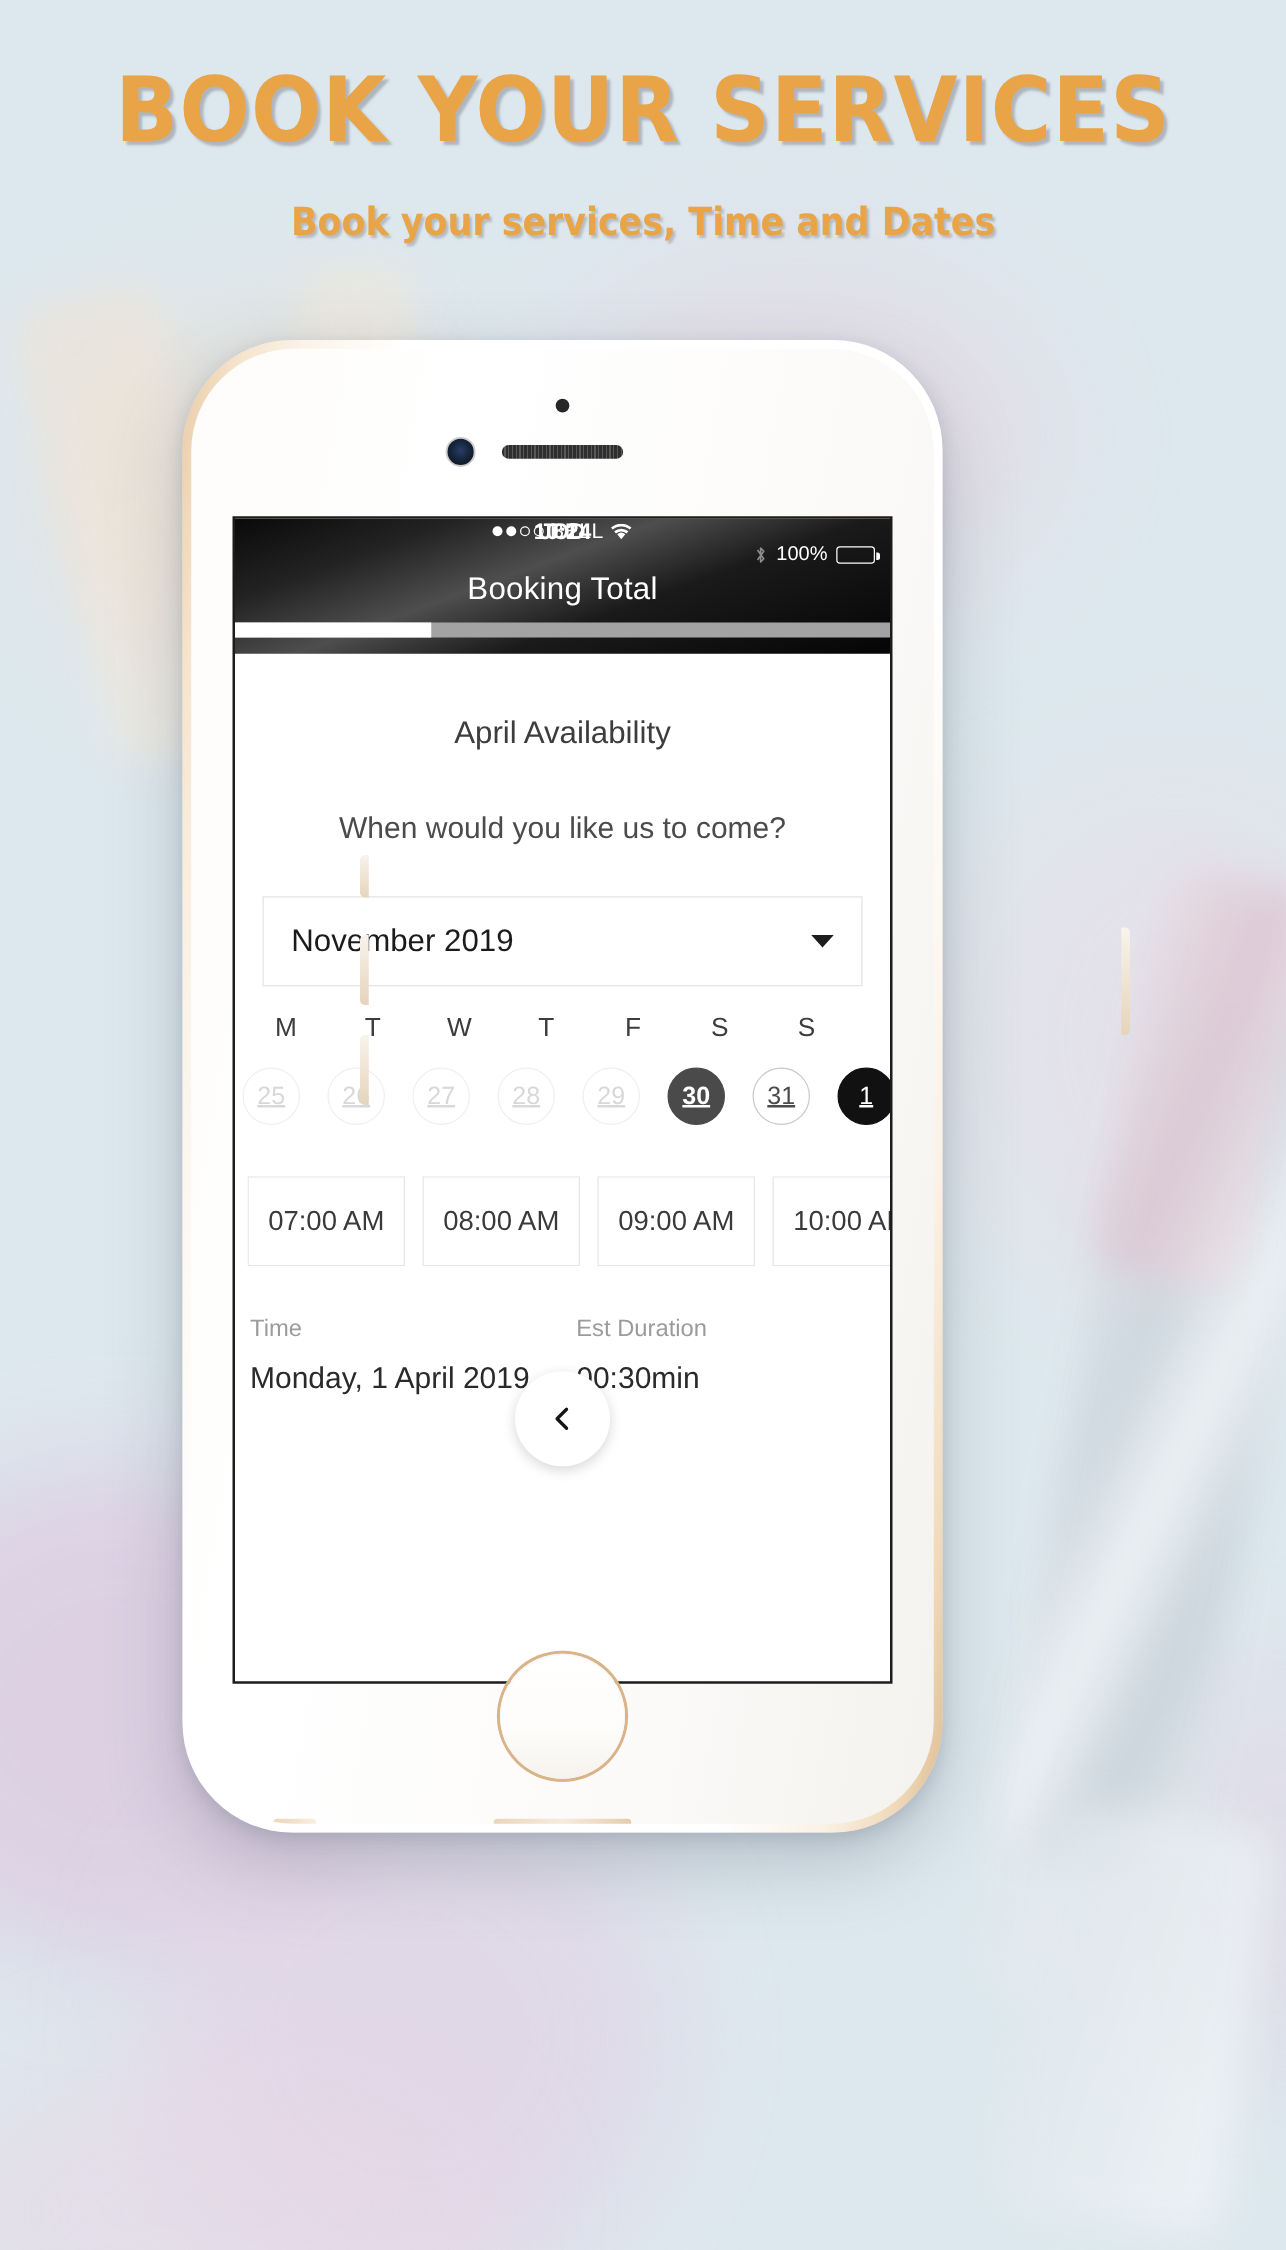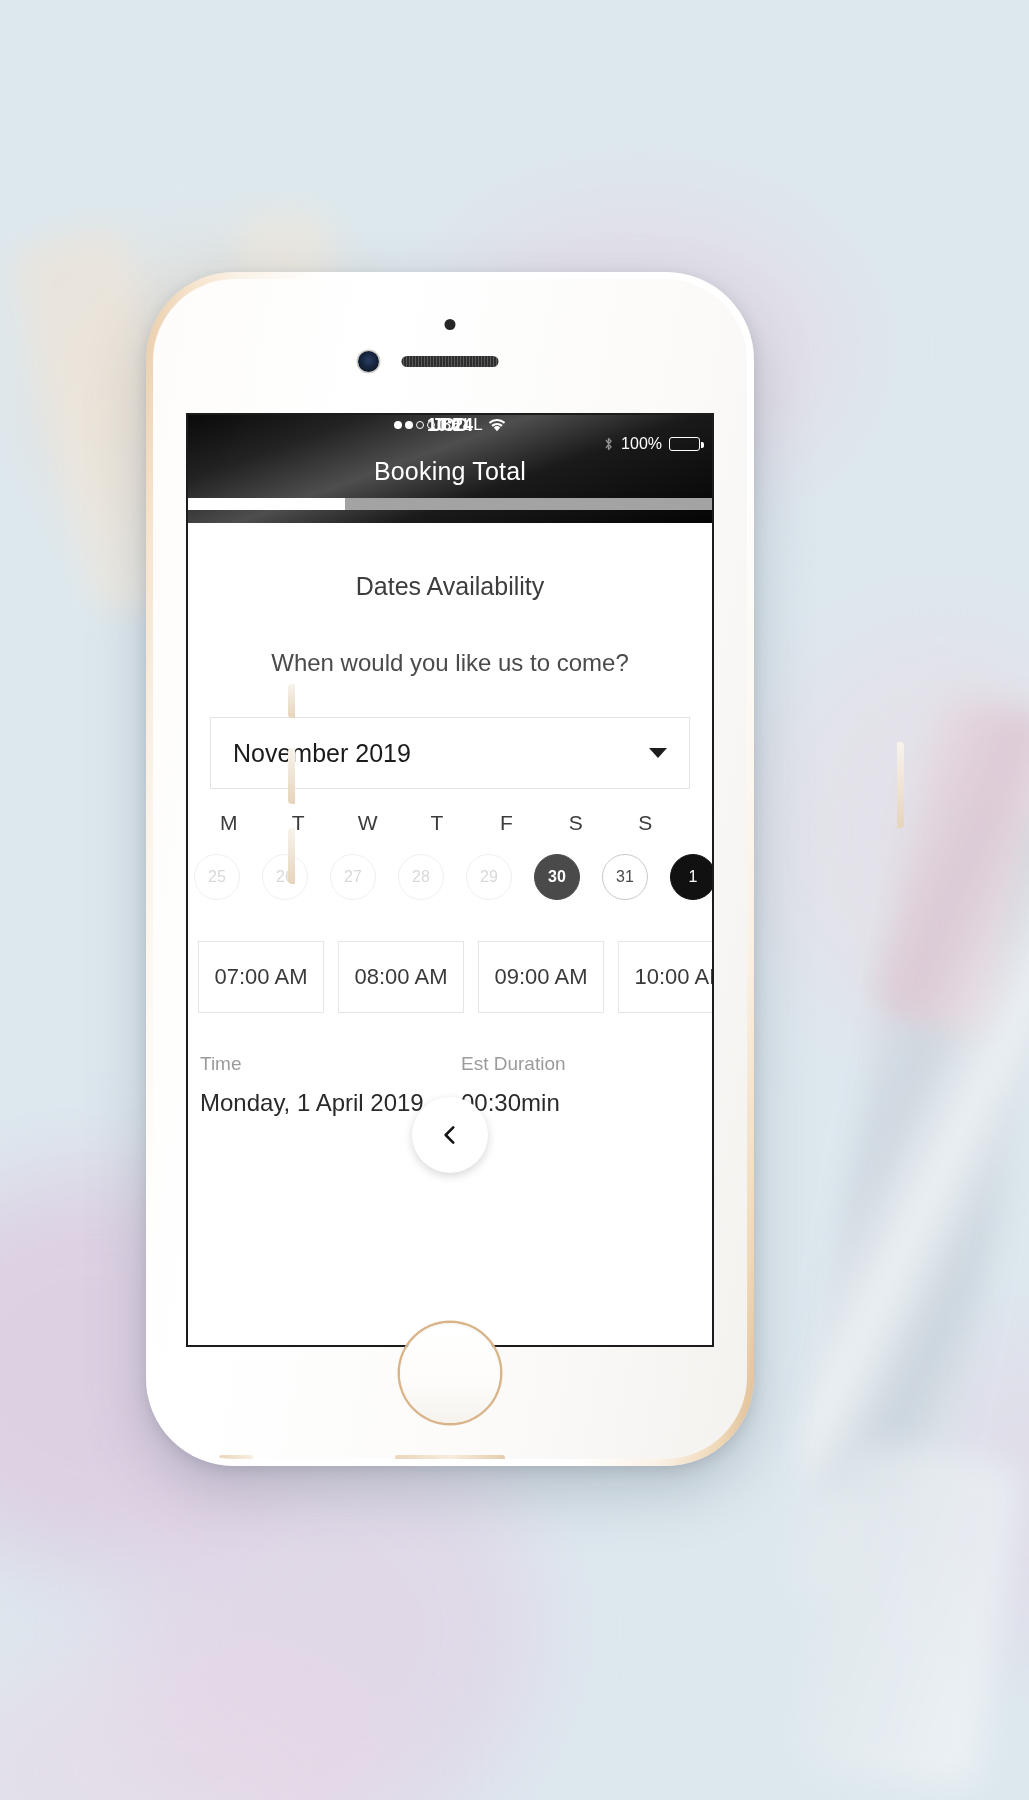--- a/index.html
+++ b/index.html
@@ -279,22 +279,23 @@
     margin: 18px 0 0 6px;
     overflow: hidden;
     height: 48px;
   }
   .day {
     flex: 0 0 auto;
     width: 46px; height: 46px;
     margin-right: 22px;
     border-radius: 50%;
     display: flex; align-items: center; justify-content: center;
-    font-size: 16px;
+    font-size: 20px;
     box-sizing: border-box;
+    text-decoration: underline;
   }
   .day.disabled { color: #d8d8d8; border: 1px solid #efefef; }
   .day.normal   { color: #4b4b4b; border: 1px solid #c9c9c9; }
   .day.selected { color: #fff; background: #4a4a4a; border: 1px solid #4a4a4a; font-weight: bold; }
   .day.next     { color: #fff; background: #111; border: 1px solid #111; }
 
   .slots {
     display: flex;
     margin: 40px 0 0 10px;
     overflow: hidden;
@@ -386,20 +387,24 @@
     <div class="blob b6"></div>
     <div class="blob b7"></div>
     <div class="streak s5"></div>
     <div class="streak s6"></div>
     <div class="streak s3"></div>
     <div class="streak s1"></div>
     <div class="streak s2"></div>
     <div class="streak s4"></div>
   </div>
 
+  <div class="hero">
+    <div class="hero-title">BOOK YOUR SERVICES</div>
+    <div class="hero-sub">Book your services, Time and Dates</div>
+  </div>
 
   <div class="phone">
     <div class="phone-inner">
 
       <div class="sensor"></div>
       <div class="camera"></div>
       <div class="speaker"></div>
 
       <div class="screen">
 
@@ -444,21 +449,21 @@
 
           <div class="nav-title">Booking Total</div>
 
           <div class="progress-track">
             <div class="progress-fill" id="progress-fill" style="width: 30%;"></div>
           </div>
         </div>
 
         <div class="app-body">
 
-          <div class="sec-title">Dates Availability</div>
+          <div class="sec-title">April Availability</div>
           <div class="sec-question">When would you like us to come?</div>
 
           <div class="month-select">
             <span class="month-label">November 2019</span>
             <span class="caret"></span>
           </div>
 
           <div class="weekdays" id="weekdays">
               <div class="weekday">M</div>
               <div class="weekday">T</div>

